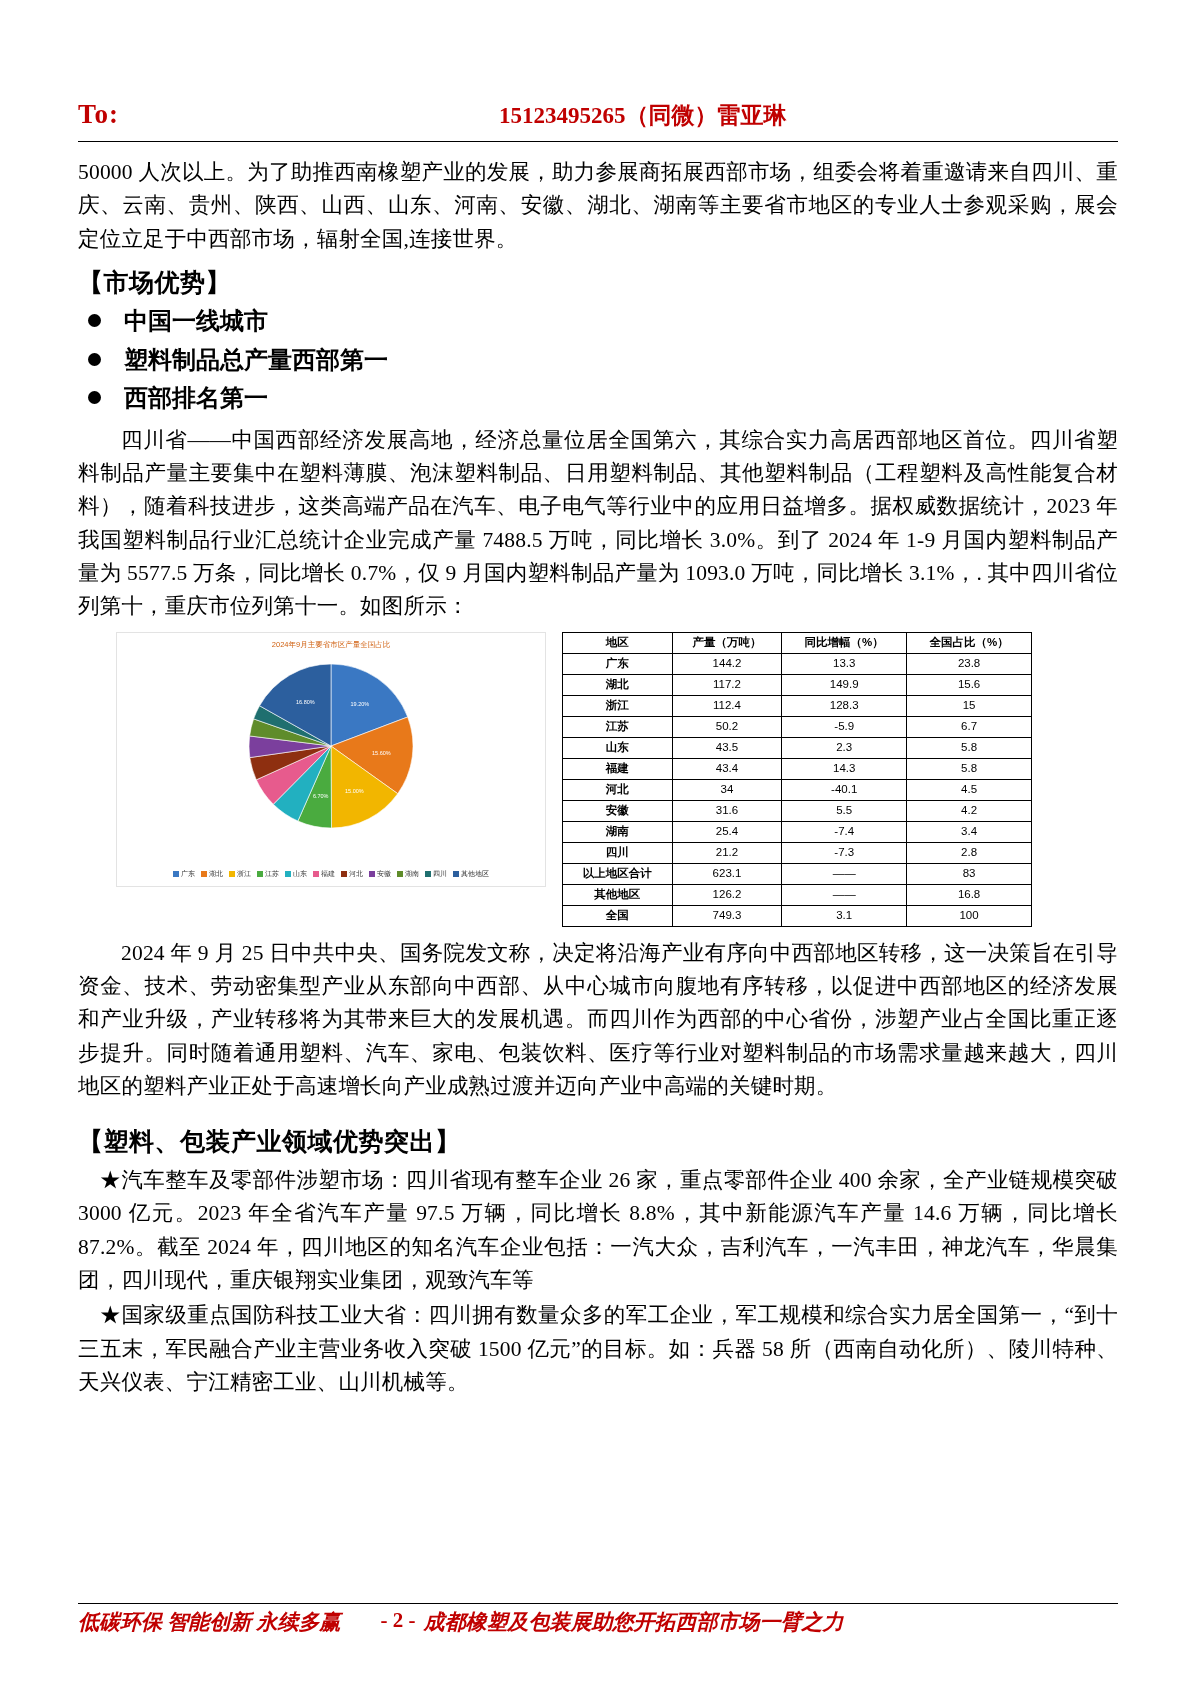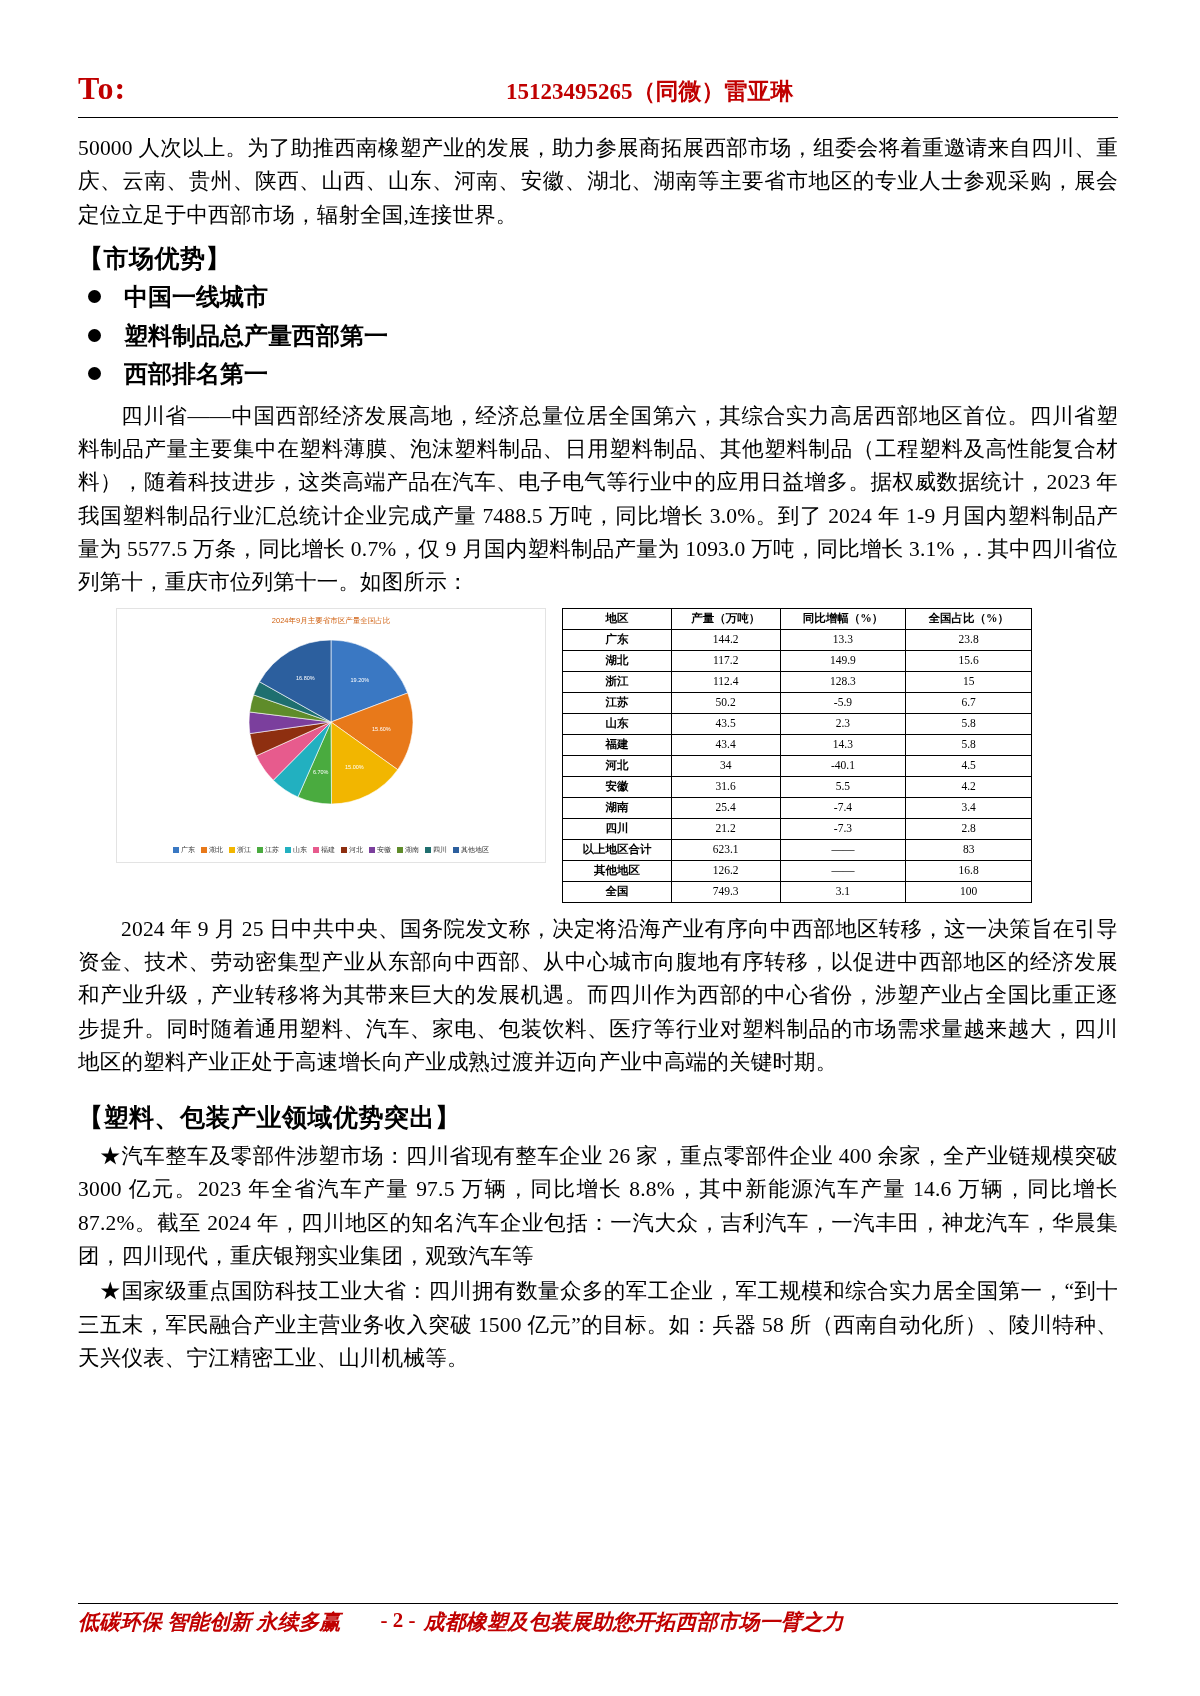--- a/index.html
+++ b/index.html
@@ -33,24 +33,25 @@
   .header {
     display: flex;
     align-items: baseline;
     justify-content: flex-start;
     border-bottom: 1.5px solid #000;
     padding-bottom: 10px;
     margin-bottom: 14px;
   }
   .header-to {
     color: #c00000;
-    font-size: 32px;
+    font-size: 27px;
     font-weight: bold;
     font-family: "Liberation Serif", serif;
     letter-spacing: 1px;
+    margin-top: 29px;
   }
   .header-contact {
     color: #c00000;
     font-size: 23px;
     font-weight: bold;
     margin-left: 380px;
     white-space: nowrap;
   }
 
   
@@ -147,21 +148,21 @@
   .pie-legend i {
     display: inline-block;
     width: 6px;
     height: 6px;
     margin-right: 2px;
     vertical-align: -1px;
   }
 
   table.data-table {
     border-collapse: collapse;
-    font-family: Liberation Serif, serif;
+    font-family: Liberation Sans, sans-serif;
     font-size: 11.5px;
     margin-left: 16px;
     width: 470px;
   }
   table.data-table th, table.data-table td {
     border: 1px solid #000;
     text-align: center;
     padding: 2px 2px;
     height: 16px;
     line-height: 1.1;

